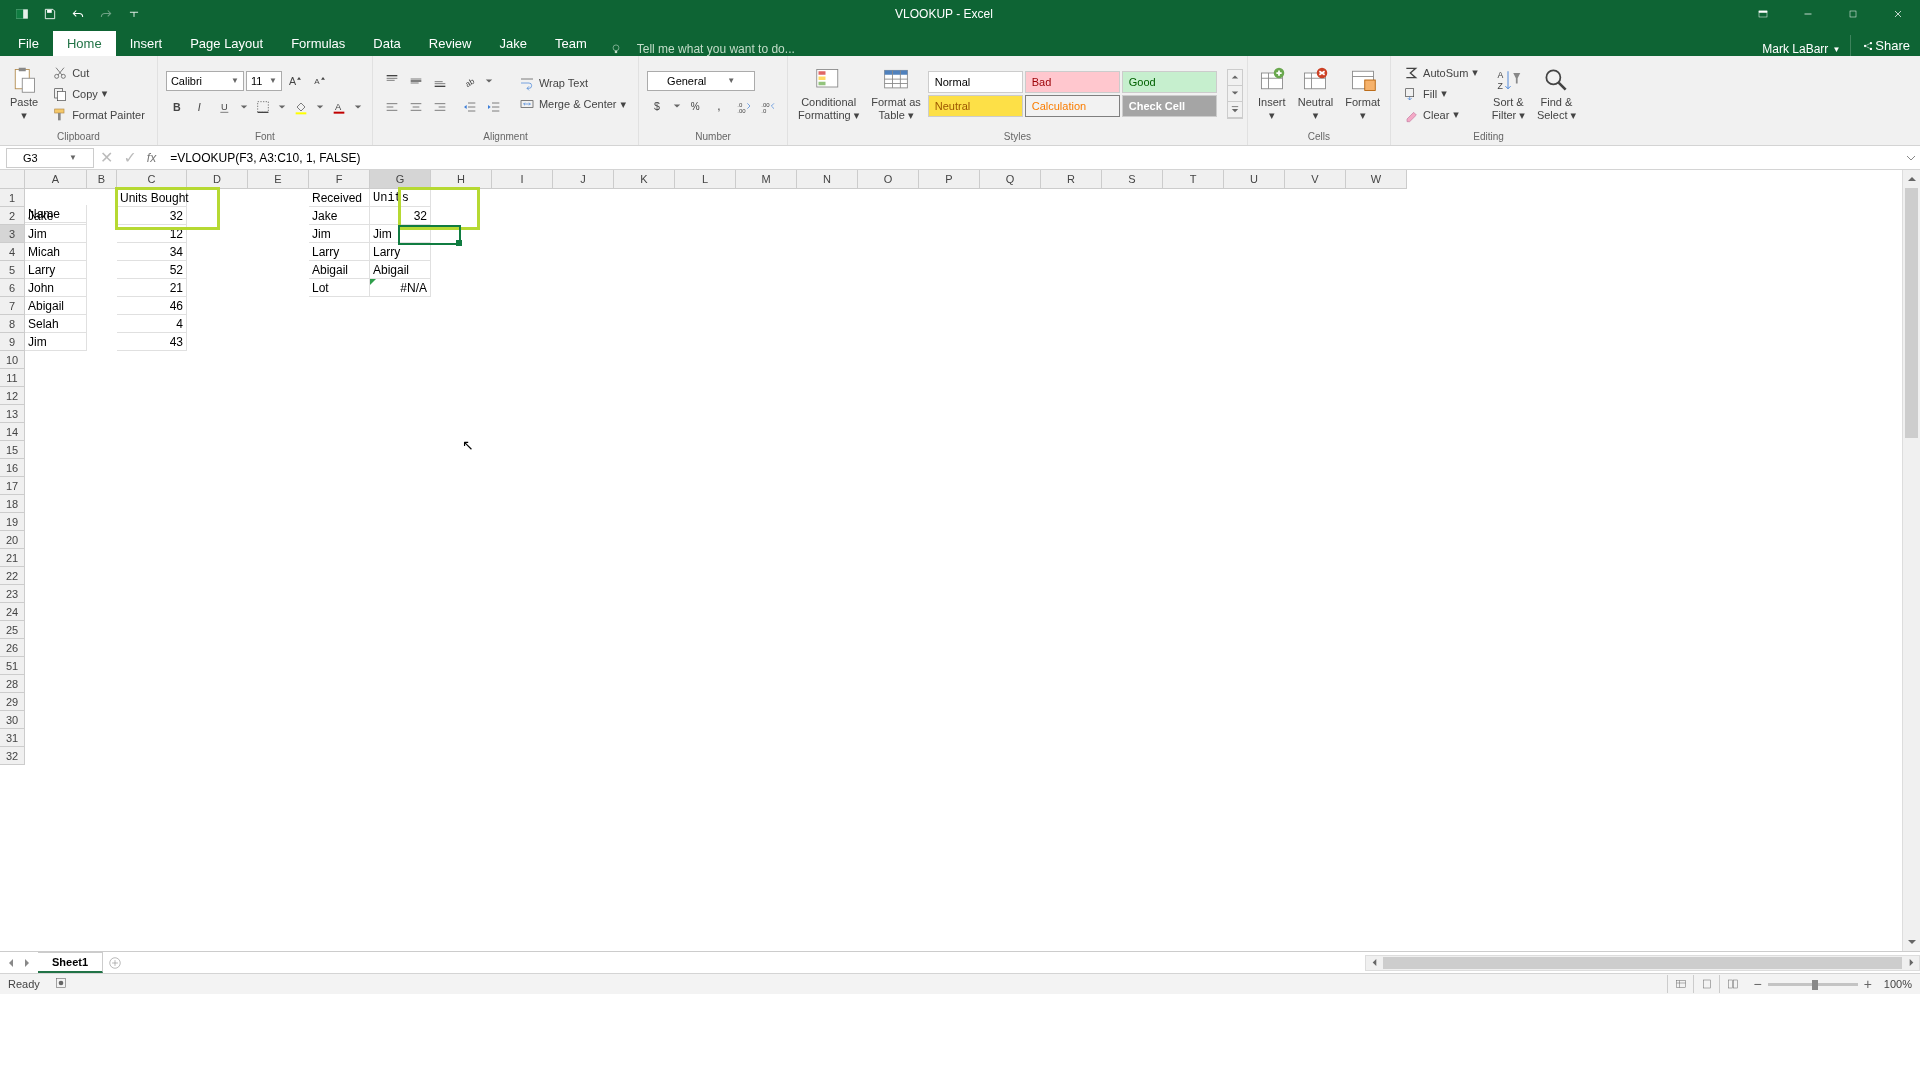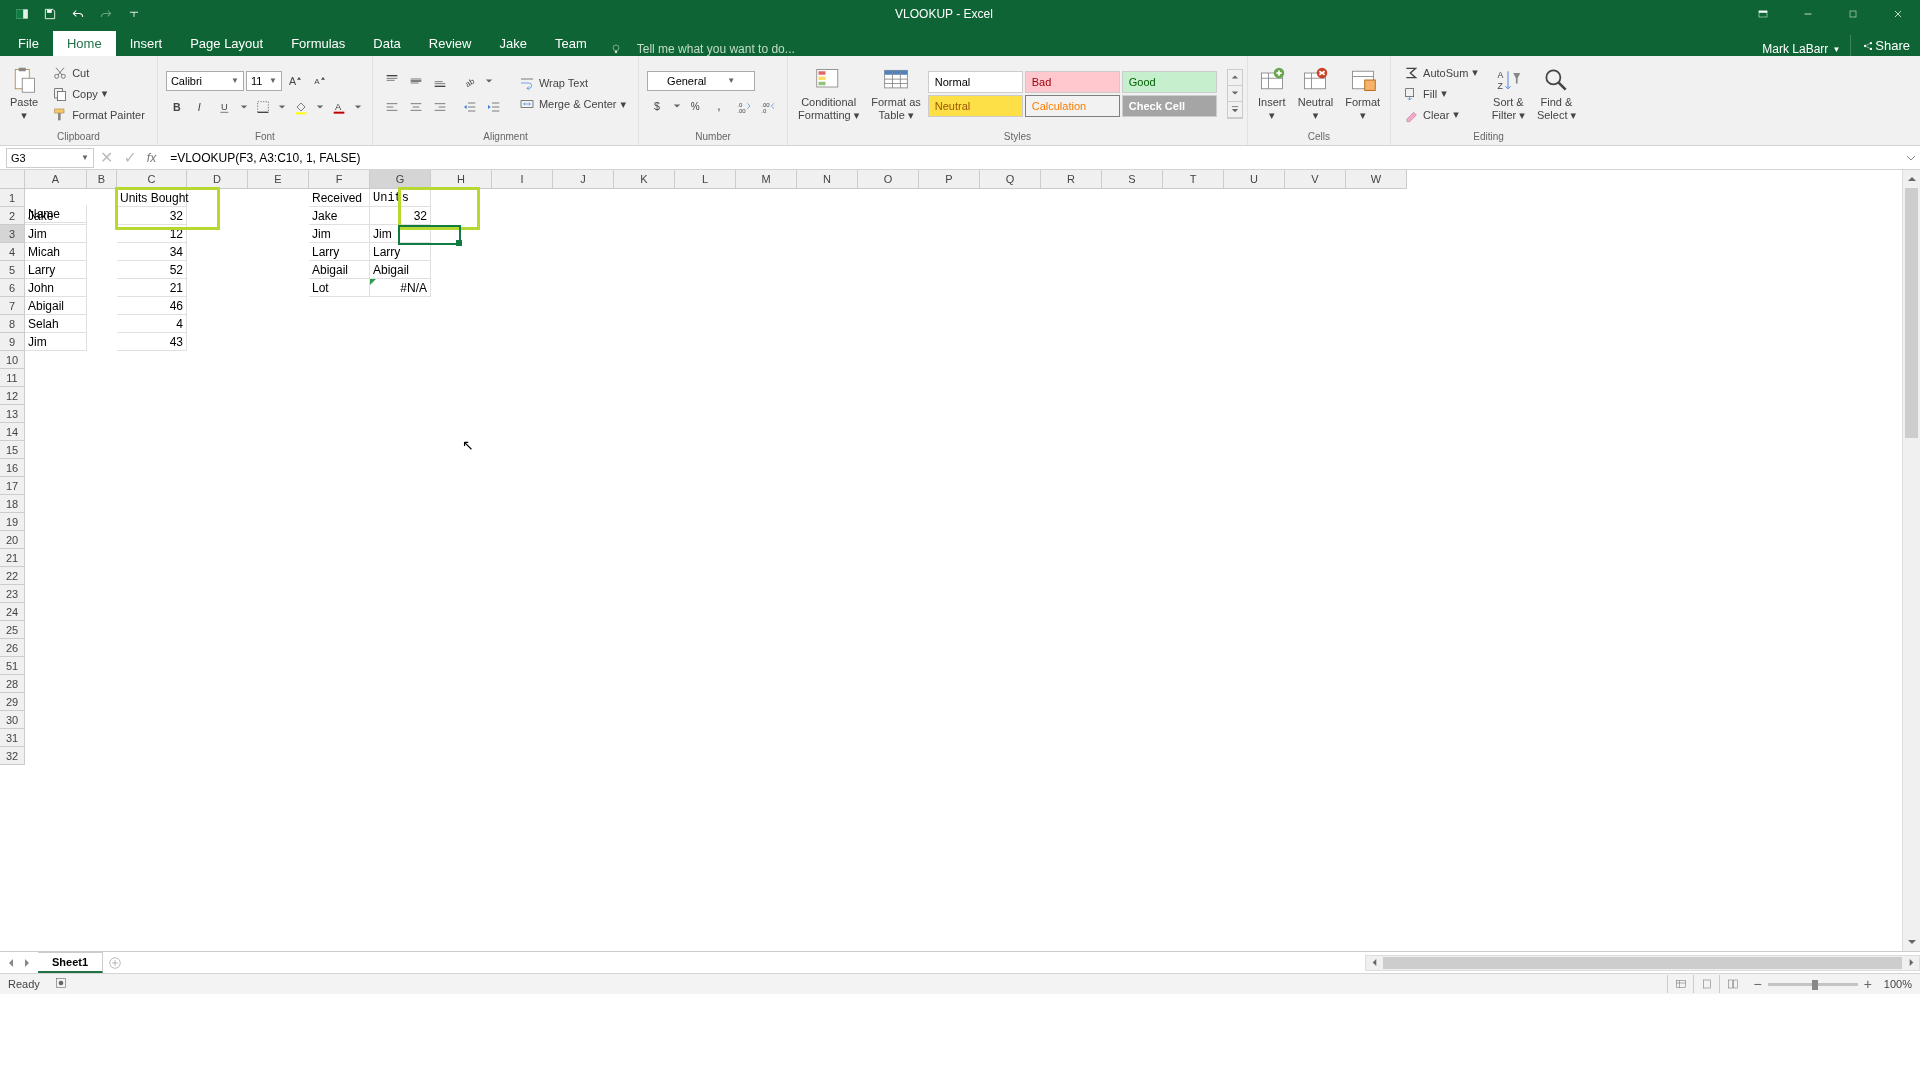--- a/index.html
+++ b/index.html
@@ -52,21 +52,21 @@
 .style-neutral{background:#fde047;color:#9c5700;}
 .style-calc{background:#f2f2f2;color:#fa7d00;border:1px solid #7f7f7f;}
 .style-check{background:#a5a5a5;color:#fff;font-weight:bold;}
 .styles-box{display:flex;flex-wrap:wrap;width:300px;}
 .styles-scroll{display:flex;flex-direction:column;border:1px solid #ccc;}
 .styles-scroll div{width:14px;height:16px;display:flex;align-items:center;justify-content:center;border-bottom:1px solid #ccc;}
 .styles-scroll svg{width:8px;height:8px;fill:#666;}
 
 
 .fx-bar { height: 24px; border-bottom: 1px solid #d4d4d4; display: flex; align-items: center; background:#fff;}
-.namebox { width: 88px; height: 20px; border: 1px solid #ccc; margin-left: 6px; font-size: 11px; padding: 0 4px; display:flex;align-items:center;justify-content:space-between;background:#fff;}
+.namebox { width: 88px; height: 20px; border: 1px solid #ccc; margin-left: 6px; font-size: 11px; padding: 0 16px; display:flex;align-items:center;justify-content:space-between;background:#fff;}
 .fx-btns { display: flex; align-items: center; padding: 0 6px; gap: 10px; }
 .fx-label { font-style: italic; font-size: 12px; color:#777; padding-right:4px;}
 .fx-input { flex: 1; font-size: 12px; padding: 0 4px; }
 .fx-expand{width:18px;display:flex;align-items:center;justify-content:center;}
 
 
 .grid-area { position: relative; height: 781px; background: #fff; overflow: hidden;}
 .corner { position: absolute; left: 0; top: 0; width: 25px; height: 19px; background: #f0f0f0; border-right: 1px solid #ccc; border-bottom: 1px solid #ccc; }
 .col-headers { position: absolute; left: 25px; top: 0; right: 18px; height: 19px; display: flex; }
 .col-h { background: #f0f0f0; border-right: 1px solid #ccc; border-bottom: 1px solid #ccc; font-size: 11px; color: #444; display: flex; align-items: center; justify-content: center; flex-shrink:0;}

